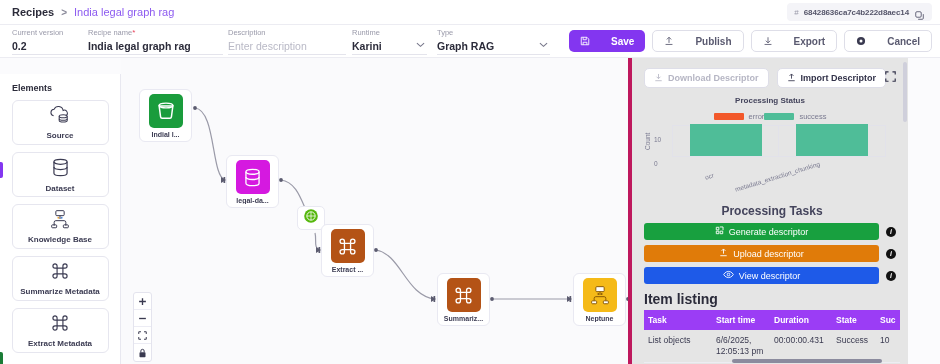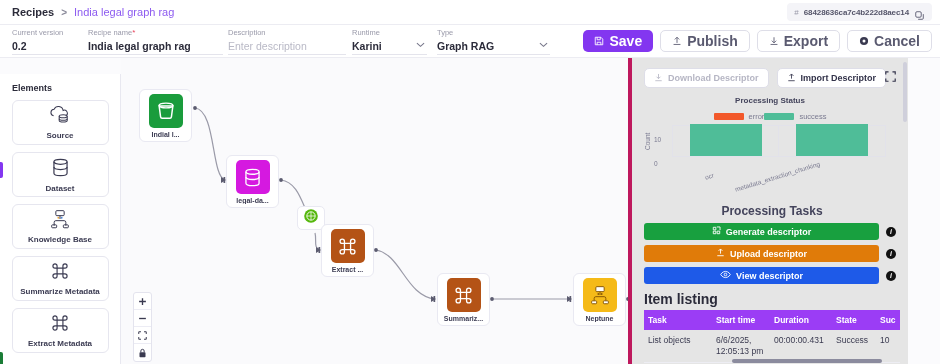--- a/index.html
+++ b/index.html
@@ -38,22 +38,22 @@
   .f-label { font-size: 7.5px; color: #9a9aaa; line-height: 10px; }
   .f-req { color: #e8425a; font-size: 8px; }
   .f-value { font-size: 10.5px; color: #2b2b3a; font-weight: bold; line-height: 14px; margin-top: 1px; }
   .f-value.ph { color: #b9b9c6; font-weight: normal; }
   .f-underline { position: absolute; bottom: -2px; left: 0; height: 1px; background: #e4e4ec; }
   .f-caret { position: absolute; font-size: 9px; color: #77778a; }
 
   
   .actions { position: absolute; right: 8px; top: 5px; display: flex; gap: 7px; }
   .btn {
-    height: 22px; border-radius: 5px; display: flex; align-items: center; gap: 5px;
-    padding: 0 11px; font-size: 14px; font-weight: bold; cursor: pointer;
+    height: 22px; border-radius: 5px; display: flex; align-items: center; gap: 21px;
+    padding: 0 11px; font-size: 10px; font-weight: bold; cursor: pointer;
   }
   .btn-save { background: #8336f0; color: #ffffff; }
   .btn-ghost { background: #ffffff; color: #5a5a70; border: 1px solid #dedee8; }
   .btn svg { display: block; }
 
   
   .sidebar {
     position: absolute; left: 0; top: 74px; width: 121px; height: 306px;
     background: #ffffff; border-right: 1px solid #e8e8f0;
   }
@@ -130,21 +130,21 @@
   .xtick { position: absolute; font-size: 6.5px; color: #7a7a90;
     transform: rotate(-17deg); transform-origin: left top; white-space: nowrap; }
   .xaxis-label { font-size: 12px; color: #44445c; text-align: center; font-weight: bold; margin-top: 16px; }
 
   
   .act-list { padding: 5px 12px 0 12px; }
   .act-row { display: flex; align-items: center; gap: 7px; margin-bottom: 5px; }
   .act-btn {
     flex: 1; height: 17px; border-radius: 3px; color: #ffffff;
     display: flex; align-items: center; justify-content: center; gap: 5px;
-    font-size: 9px; font-weight: bold; cursor: pointer;
+    font-size: 9px; font-weight: normal; cursor: pointer;
   }
   .info-dot { width: 10px; height: 10px; border-radius: 50%; background: #121212;
     color: #ffffff; font-size: 7px; font-weight: bold;
     display: flex; align-items: center; justify-content: center; font-style: italic; cursor: pointer; }
 
   .item-title { font-size: 14px; font-weight: bold; color: #2b2b3a; margin: 7px 0 3px 12px; }
   .tbl { width: 256px; margin-left: 12px; border-collapse: collapse; table-layout: fixed; }
   .tbl th { background: #9b3df5; color: #ffffff; font-size: 8.5px; font-weight: bold;
     text-align: left; padding: 5px 4px; }
   .tbl td { font-size: 8.5px; color: #3a3a50; padding: 5px 4px; vertical-align: top;

